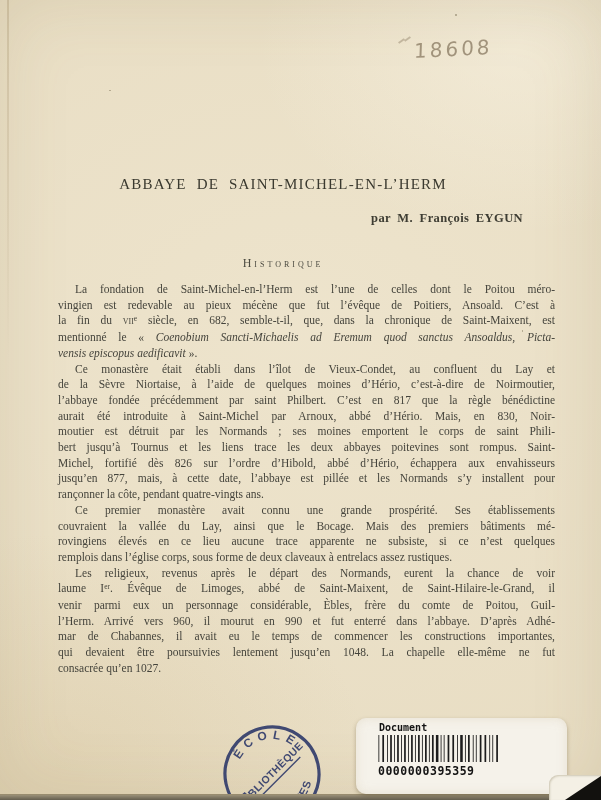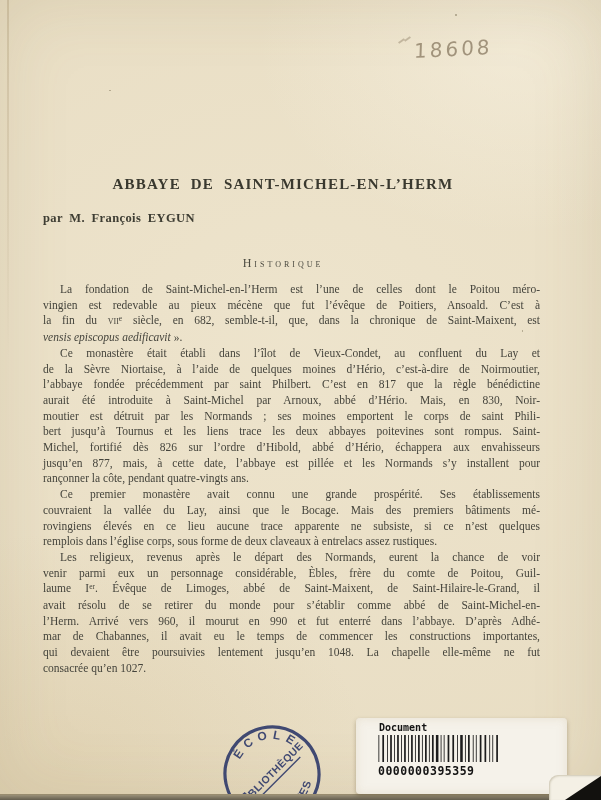--- a/index.html
+++ b/index.html
@@ -26,54 +26,54 @@
     font-family:"DejaVu Sans",sans-serif;font-size:20px;letter-spacing:3px;
     color:rgba(141,126,102,0.8);transform:rotate(-3deg) skewX(-5deg);
   }
   .pencil-tick{position:absolute;left:398px;top:40px;width:7px;height:2px;
     background:rgba(141,126,102,0.45);transform:rotate(-35deg);}
   .pencil-tick.t2{left:404px;top:38px;}
 
   
   .title{
     position:absolute;left:43px;top:176px;width:480px;margin:0;
-    text-align:center;font-size:15px;font-weight:bold;
+    text-align:center;font-size:15px;font-weight:normal;
     letter-spacing:1.2px;word-spacing:5px;color:#3a392f;
   }
   .byline{
     position:absolute;left:43px;top:211px;width:480px;
-    text-align:left;font-size:12.5px;font-weight:bold;
+    text-align:right;font-size:12.5px;font-weight:bold;
     letter-spacing:0.4px;word-spacing:3px;color:#3e3d33;
   }
   .section-heading{
     position:absolute;left:43px;top:256px;width:480px;
     text-align:center;font-variant:small-caps;font-size:12px;
     letter-spacing:3px;color:#4b4a40;
   }
 
   
   .body-text{
-    position:absolute;left:43px;top:282px;width:497px;
+    position:absolute;left:58px;top:282px;width:497px;
     font-size:11.5px;line-height:15.7px;
   }
   .line{text-align:justify;text-align-last:justify;-moz-text-align-last:justify;}
   .line.indent{text-indent:17px;}
   .line.last{text-align-last:left;-moz-text-align-last:left;}
   .italic{font-style:italic;}
   .smallcaps{font-variant:small-caps;}
   .sup{font-size:7.5px;position:relative;top:-3.5px;}
 
   
   .stamp{position:absolute;left:220px;top:722px;transform:rotate(-12deg);opacity:0.9;z-index:4;}
   .stamp text{font-family:"Liberation Sans",sans-serif;fill:#2f3a6a;}
 
   
   .sticker{
     position:absolute;left:356px;top:718px;width:211px;height:76px;z-index:6;
-    background:#f5f2ea;border-radius:4px;
+    background:#f5f2ea;border-radius:10px;
     box-shadow:0 2px 4px rgba(80,65,35,0.35), inset 0 0 10px rgba(222,212,190,0.55);
   }
   .sticker .bc-label{position:absolute;left:23px;top:4px;
     font-family:"DejaVu Sans Mono",monospace;font-weight:bold;font-size:10px;color:#141414;}
   .sticker svg{position:absolute;left:22px;top:17px;fill:#1c1c1c;}
   .sticker .bc-number{position:absolute;left:22px;top:46px;
     font-family:"DejaVu Sans Mono",monospace;font-weight:bold;font-size:11.5px;
     letter-spacing:0.5px;color:#141414;}
 
   
@@ -101,38 +101,38 @@
   <h1 class="title">ABBAYE DE SAINT-MICHEL-EN-L’HERM</h1>
 
   <div class="byline">par M. François EYGUN</div>
 
   <div class="section-heading">Historique</div>
 
   <div class="body-text" id="article-body">
       <div class="line indent"><span>La fondation de Saint-Michel-en-l’Herm est l’une de celles dont le Poitou méro-</span></div>
       <div class="line"><span>vingien est redevable au pieux mécène que fut l’évêque de Poitiers, Ansoald. C’est à</span></div>
       <div class="line"><span>la fin du </span><span class="smallcaps">vii</span><span class="sup">e</span><span> siècle, en 682, semble-t-il, que, dans la chronique de Saint-Maixent, est</span></div>
+      <div class="line"><span>mentionné le « </span><span class="italic">Coenobium Sancti-Michaelis ad Eremum quod sanctus Ansoaldus, Picta-</span></div>
       <div class="line last"><span class="italic">vensis episcopus aedificavit</span><span> ».</span></div>
       <div class="line indent"><span>Ce monastère était établi dans l’îlot de Vieux-Condet, au confluent du Lay et</span></div>
       <div class="line"><span>de la Sèvre Niortaise, à l’aide de quelques moines d’Hério, c’est-à-dire de Noirmoutier,</span></div>
       <div class="line"><span>l’abbaye fondée précédemment par saint Philbert. C’est en 817 que la règle bénédictine</span></div>
       <div class="line"><span>aurait été introduite à Saint-Michel par Arnoux, abbé d’Hério. Mais, en 830, Noir-</span></div>
       <div class="line"><span>moutier est détruit par les Normands ; ses moines emportent le corps de saint Phili-</span></div>
       <div class="line"><span>bert jusqu’à Tournus et les liens trace les deux abbayes poitevines sont rompus. Saint-</span></div>
       <div class="line"><span>Michel, fortifié dès 826 sur l’ordre d’Hibold, abbé d’Hério, échappera aux envahisseurs</span></div>
       <div class="line"><span>jusqu’en 877, mais, à cette date, l’abbaye est pillée et les Normands s’y installent pour</span></div>
       <div class="line last"><span>rançonner la côte, pendant quatre-vingts ans.</span></div>
       <div class="line indent"><span>Ce premier monastère avait connu une grande prospérité. Ses établissements</span></div>
       <div class="line"><span>couvraient la vallée du Lay, ainsi que le Bocage. Mais des premiers bâtiments mé-</span></div>
       <div class="line"><span>rovingiens élevés en ce lieu aucune trace apparente ne subsiste, si ce n’est quelques</span></div>
       <div class="line last"><span>remplois dans l’église corps, sous forme de deux claveaux à entrelacs assez rustiques.</span></div>
       <div class="line indent"><span>Les religieux, revenus après le départ des Normands, eurent la chance de voir</span></div>
+      <div class="line"><span>laume I</span><span class="sup">er</span><span>. Évêque de Limoges, abbé de Saint-Maixent, de Saint-Hilaire-le-Grand, il</span></div>
       <div class="line"><span>venir parmi eux un personnage considérable, Èbles, frère du comte de Poitou, Guil-</span></div>
-      <div class="line"><span>laume I</span><span class="sup">er</span><span>. Évêque de Limoges, abbé de Saint-Maixent, de Saint-Hilaire-le-Grand, il</span></div>
-      <div class="line"><span>avait résolu de se retirer du monde pour s’établir comme abbé de Saint-Michel-en-</span></div>
       <div class="line"><span>l’Herm. Arrivé vers 960, il mourut en 990 et fut enterré dans l’abbaye. D’après Adhé-</span></div>
       <div class="line"><span>mar de Chabannes, il avait eu le temps de commencer les constructions importantes,</span></div>
       <div class="line"><span>qui devaient être poursuivies lentement jusqu’en 1048. La chapelle elle-même ne fut</span></div>
       <div class="line last"><span>consacrée qu’en 1027.</span></div>
     </div>
 
   <svg class="stamp" width="104" height="104" viewBox="0 0 104 104">
     <defs>
       <path id="arcTop" d="M 17,52 A 35,35 0 0 1 87,52"></path>
       <path id="arcBot" d="M 12,52 A 40,40 0 0 0 92,52"></path>

